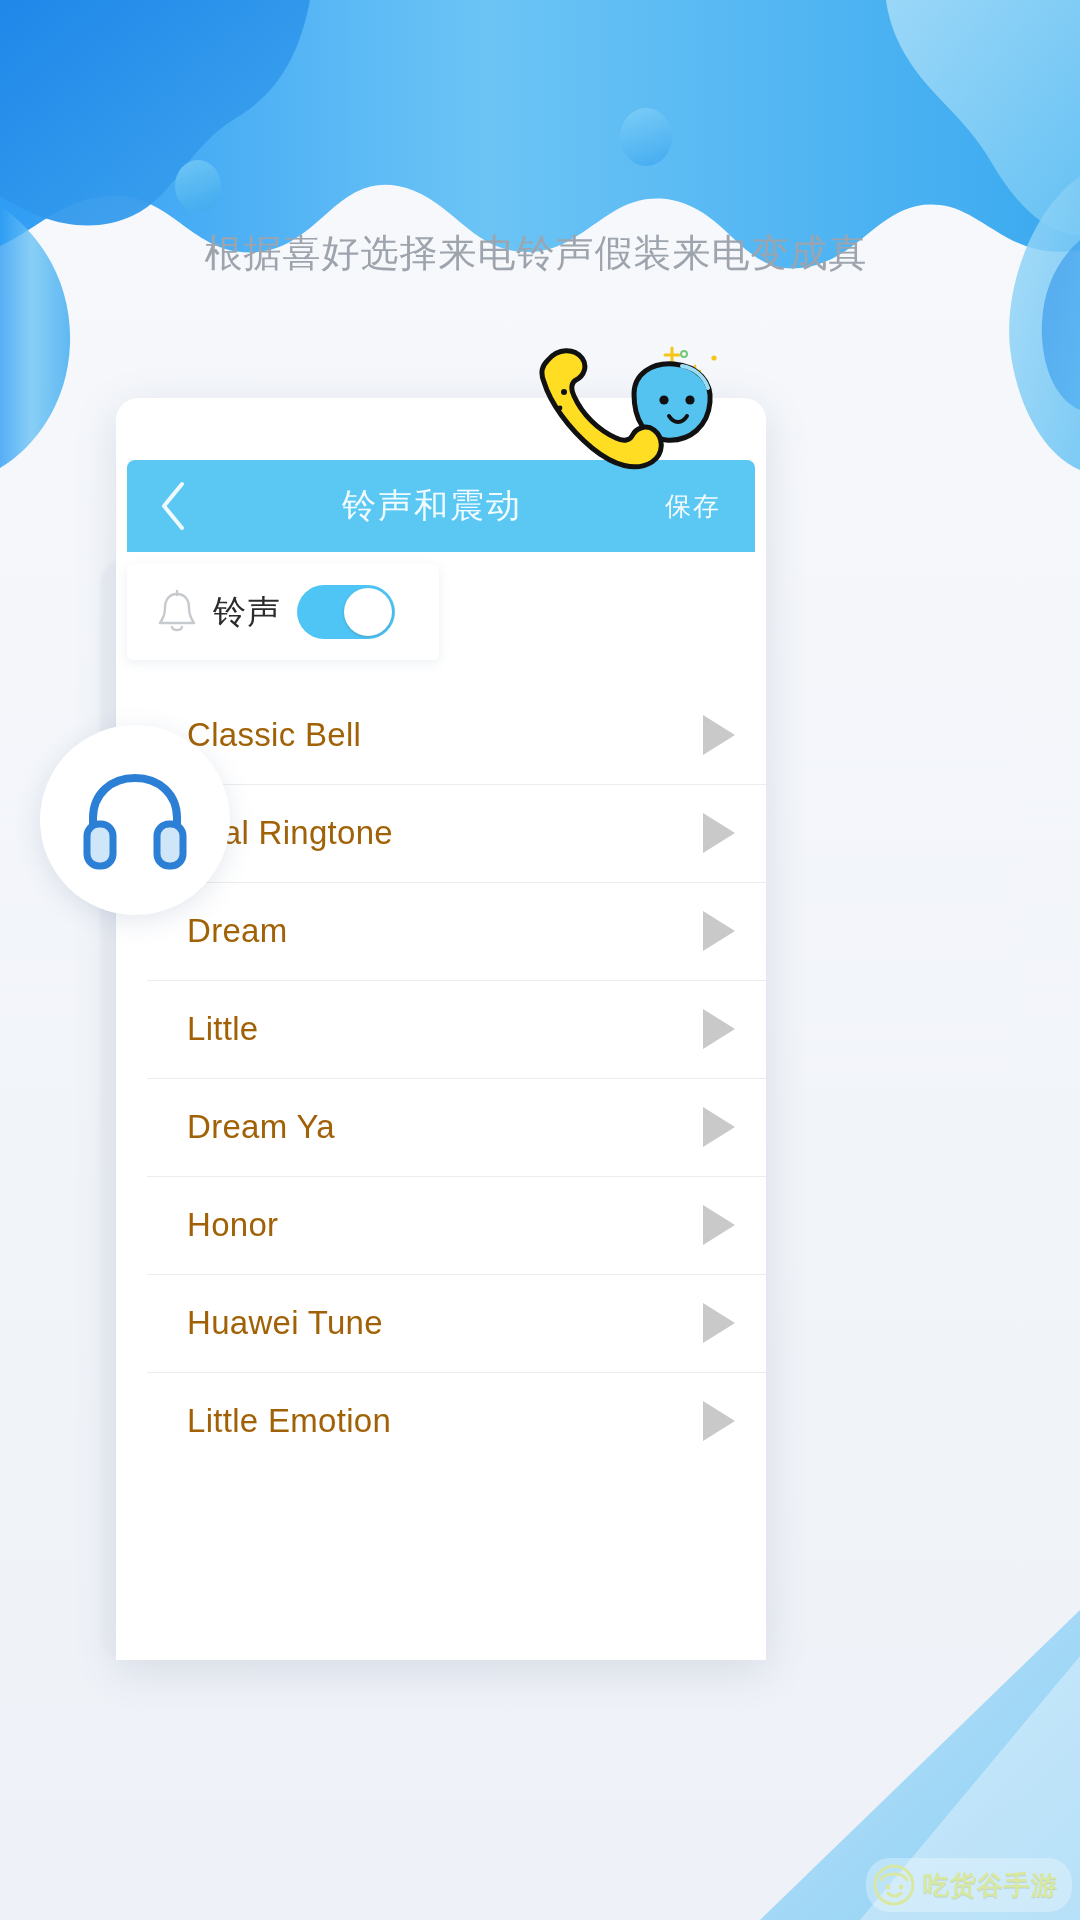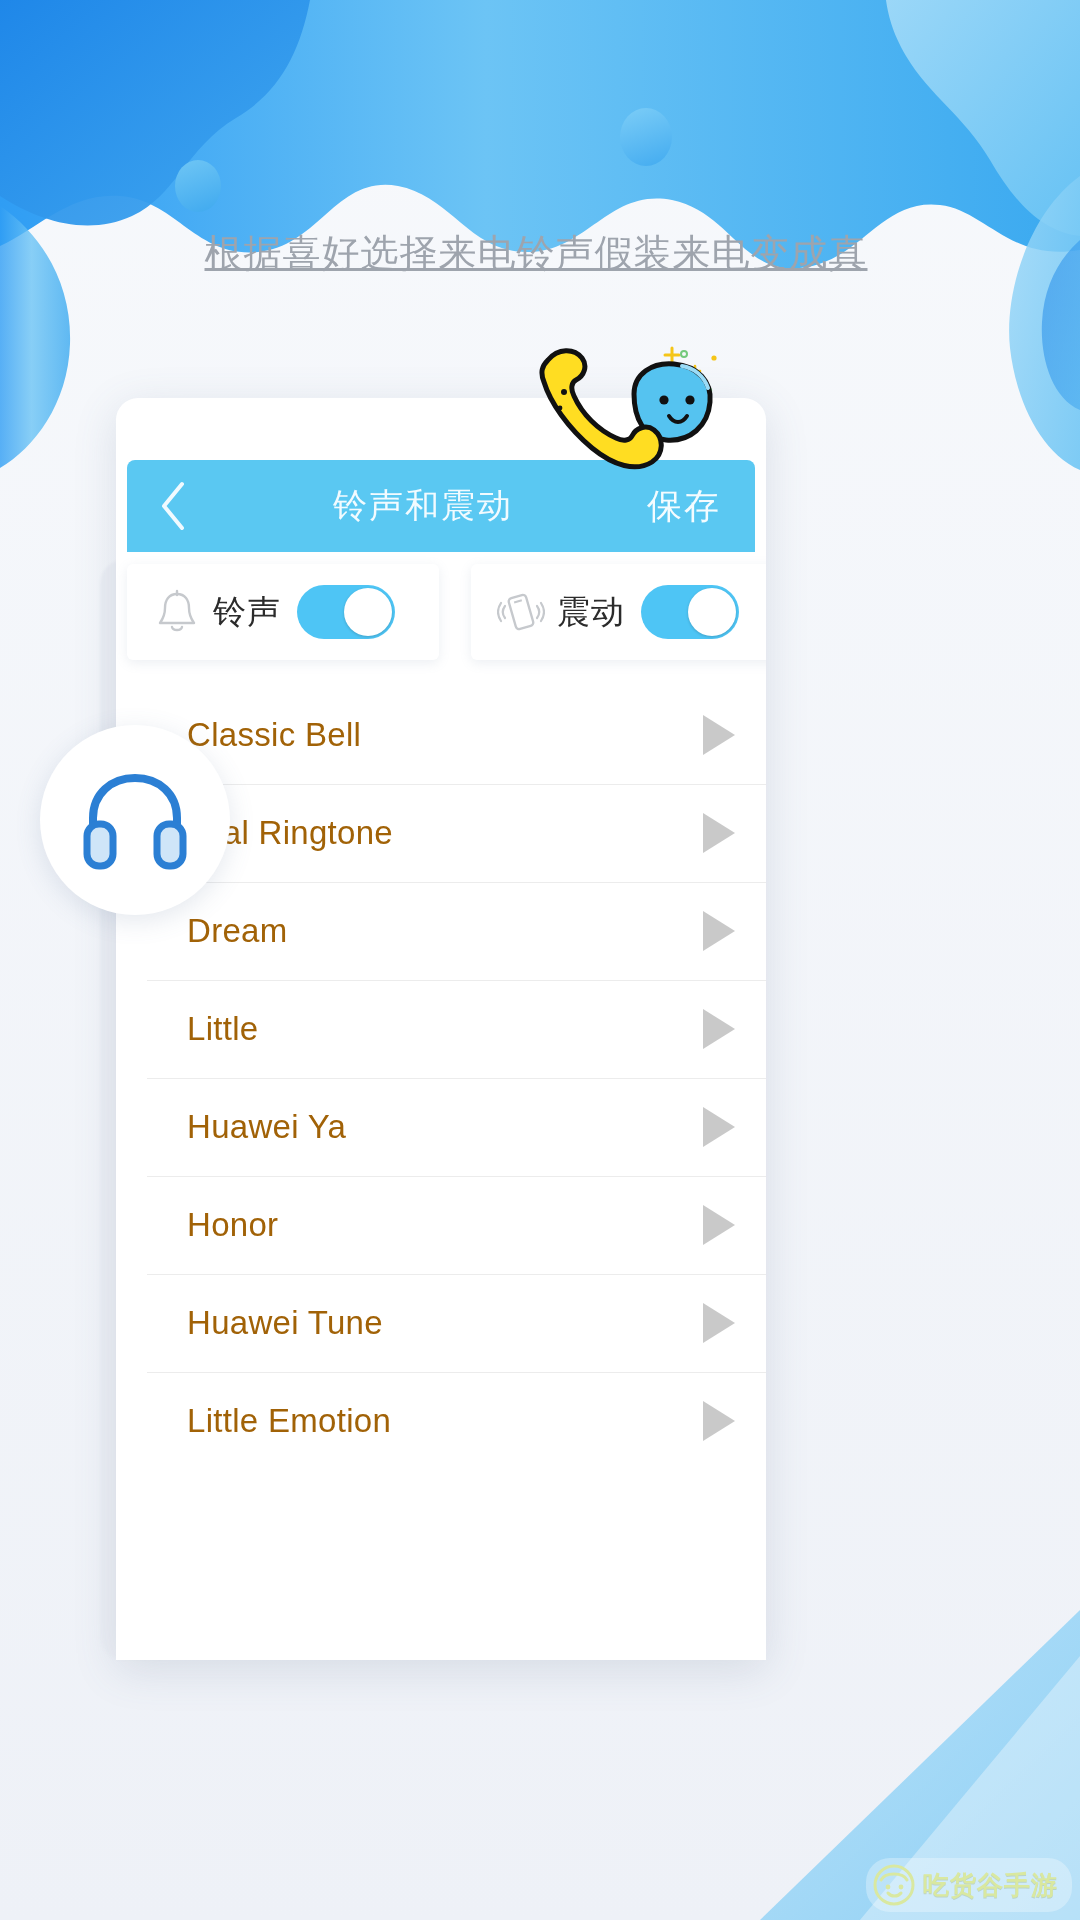--- a/index.html
+++ b/index.html
@@ -28,21 +28,21 @@
   
   .page-title {
     position: absolute; left: 0; right: 0; top: 108px;
     text-align: center;
     font-size: 63px; font-weight: bold; color: #1b1b1b;
     letter-spacing: 3px;
   }
   .page-sub {
     position: absolute; left: 0; right: 8px; top: 228px;
     text-align: center;
-    font-size: 38px; color: #9ea4ad; letter-spacing: 1px; text-decoration: underline;
+    font-size: 38px; color: #9ea4ad; letter-spacing: 1px;
   }
 
   
   .phone-shadow-back {
     position: absolute; left: 100px; top: 560px;
     width: 60px; height: 1100px;
     background: #eceff5; border-radius: 24px 0 0 24px;
     filter: blur(1px);
   }
   .phone {
@@ -69,21 +69,21 @@
     cursor: pointer;
   }
   .hdr-back svg { display: block; }
   .hdr-title {
     flex: 1; text-align: center;
     font-size: 34px; color: #f2fbff; letter-spacing: 2px;
     margin-left: -20px;
   }
   .hdr-save {
     padding-right: 34px;
-    font-size: 35px; color: #f4fcff; letter-spacing: 2px;
+    font-size: 26px; color: #f4fcff; letter-spacing: 2px;
     cursor: pointer;
   }
 
   
   .toggle-row {
     position: absolute; left: 11px; top: 166px;
     width: 660px; height: 96px;
     display: flex; gap: 32px;
   }
   .toggle-card {
@@ -260,38 +260,20 @@
             <path d="M18 39 C19 43 27 43 28 39" fill="none" stroke="#c6c9cd" stroke-width="2.4" stroke-linecap="round"></path>
             <path d="M23 3 V7" stroke="#c6c9cd" stroke-width="2.4" stroke-linecap="round"></path>
           </svg>
         </span>
         <span class="tog-label">铃声</span>
         <span class="switch">
           <span class="knob"></span>
         </span>
       </div>
 
-      <div class="toggle-card">
-        <span class="tog-icon">
-          <svg width="48" height="48" viewBox="0 0 48 48">
-            <g transform="rotate(-16 24 24)">
-              <rect x="15" y="8" width="18" height="32" rx="3.5" fill="none" stroke="#c6c9cd" stroke-width="2.4"></rect>
-              <line x1="20" y1="13" x2="28" y2="13" stroke="#c6c9cd" stroke-width="2"></line>
-            </g>
-            <path d="M8 18 C5 22 5 26 8 30" fill="none" stroke="#c6c9cd" stroke-width="2.2" stroke-linecap="round"></path>
-            <path d="M4 15 C0 21 0 27 4 33" fill="none" stroke="#c6c9cd" stroke-width="2.2" stroke-linecap="round"></path>
-            <path d="M40 18 C43 22 43 26 40 30" fill="none" stroke="#c6c9cd" stroke-width="2.2" stroke-linecap="round"></path>
-            <path d="M44 15 C48 21 48 27 44 33" fill="none" stroke="#c6c9cd" stroke-width="2.2" stroke-linecap="round"></path>
-          </svg>
-        </span>
-        <span class="tog-label">震动</span>
-        <span class="switch">
-          <span class="knob"></span>
-        </span>
-      </div>
 
     </div>
 
     <div class="ring-list">
 
       <div class="ring-item">
         <span class="ring-name">Classic Bell</span>
         <span class="play-btn">
           <svg width="56" height="56" viewBox="0 0 56 56">
               <path d="M14 8 L46 28 L14 48 Z" fill="#c9c9c9"></path>
@@ -321,21 +303,21 @@
         <span class="ring-name">Little</span>
         <span class="play-btn">
           <svg width="56" height="56" viewBox="0 0 56 56">
               <path d="M14 8 L46 28 L14 48 Z" fill="#c9c9c9"></path>
             </svg>
         </span>
       </div>
 
 
       <div class="ring-item">
-        <span class="ring-name">Huawei Ya</span>
+        <span class="ring-name">Dream Ya</span>
         <span class="play-btn">
           <svg width="56" height="56" viewBox="0 0 56 56">
               <path d="M14 8 L46 28 L14 48 Z" fill="#c9c9c9"></path>
             </svg>
         </span>
       </div>
 
       <div class="ring-item">
         <span class="ring-name">Honor</span>
         <span class="play-btn">

